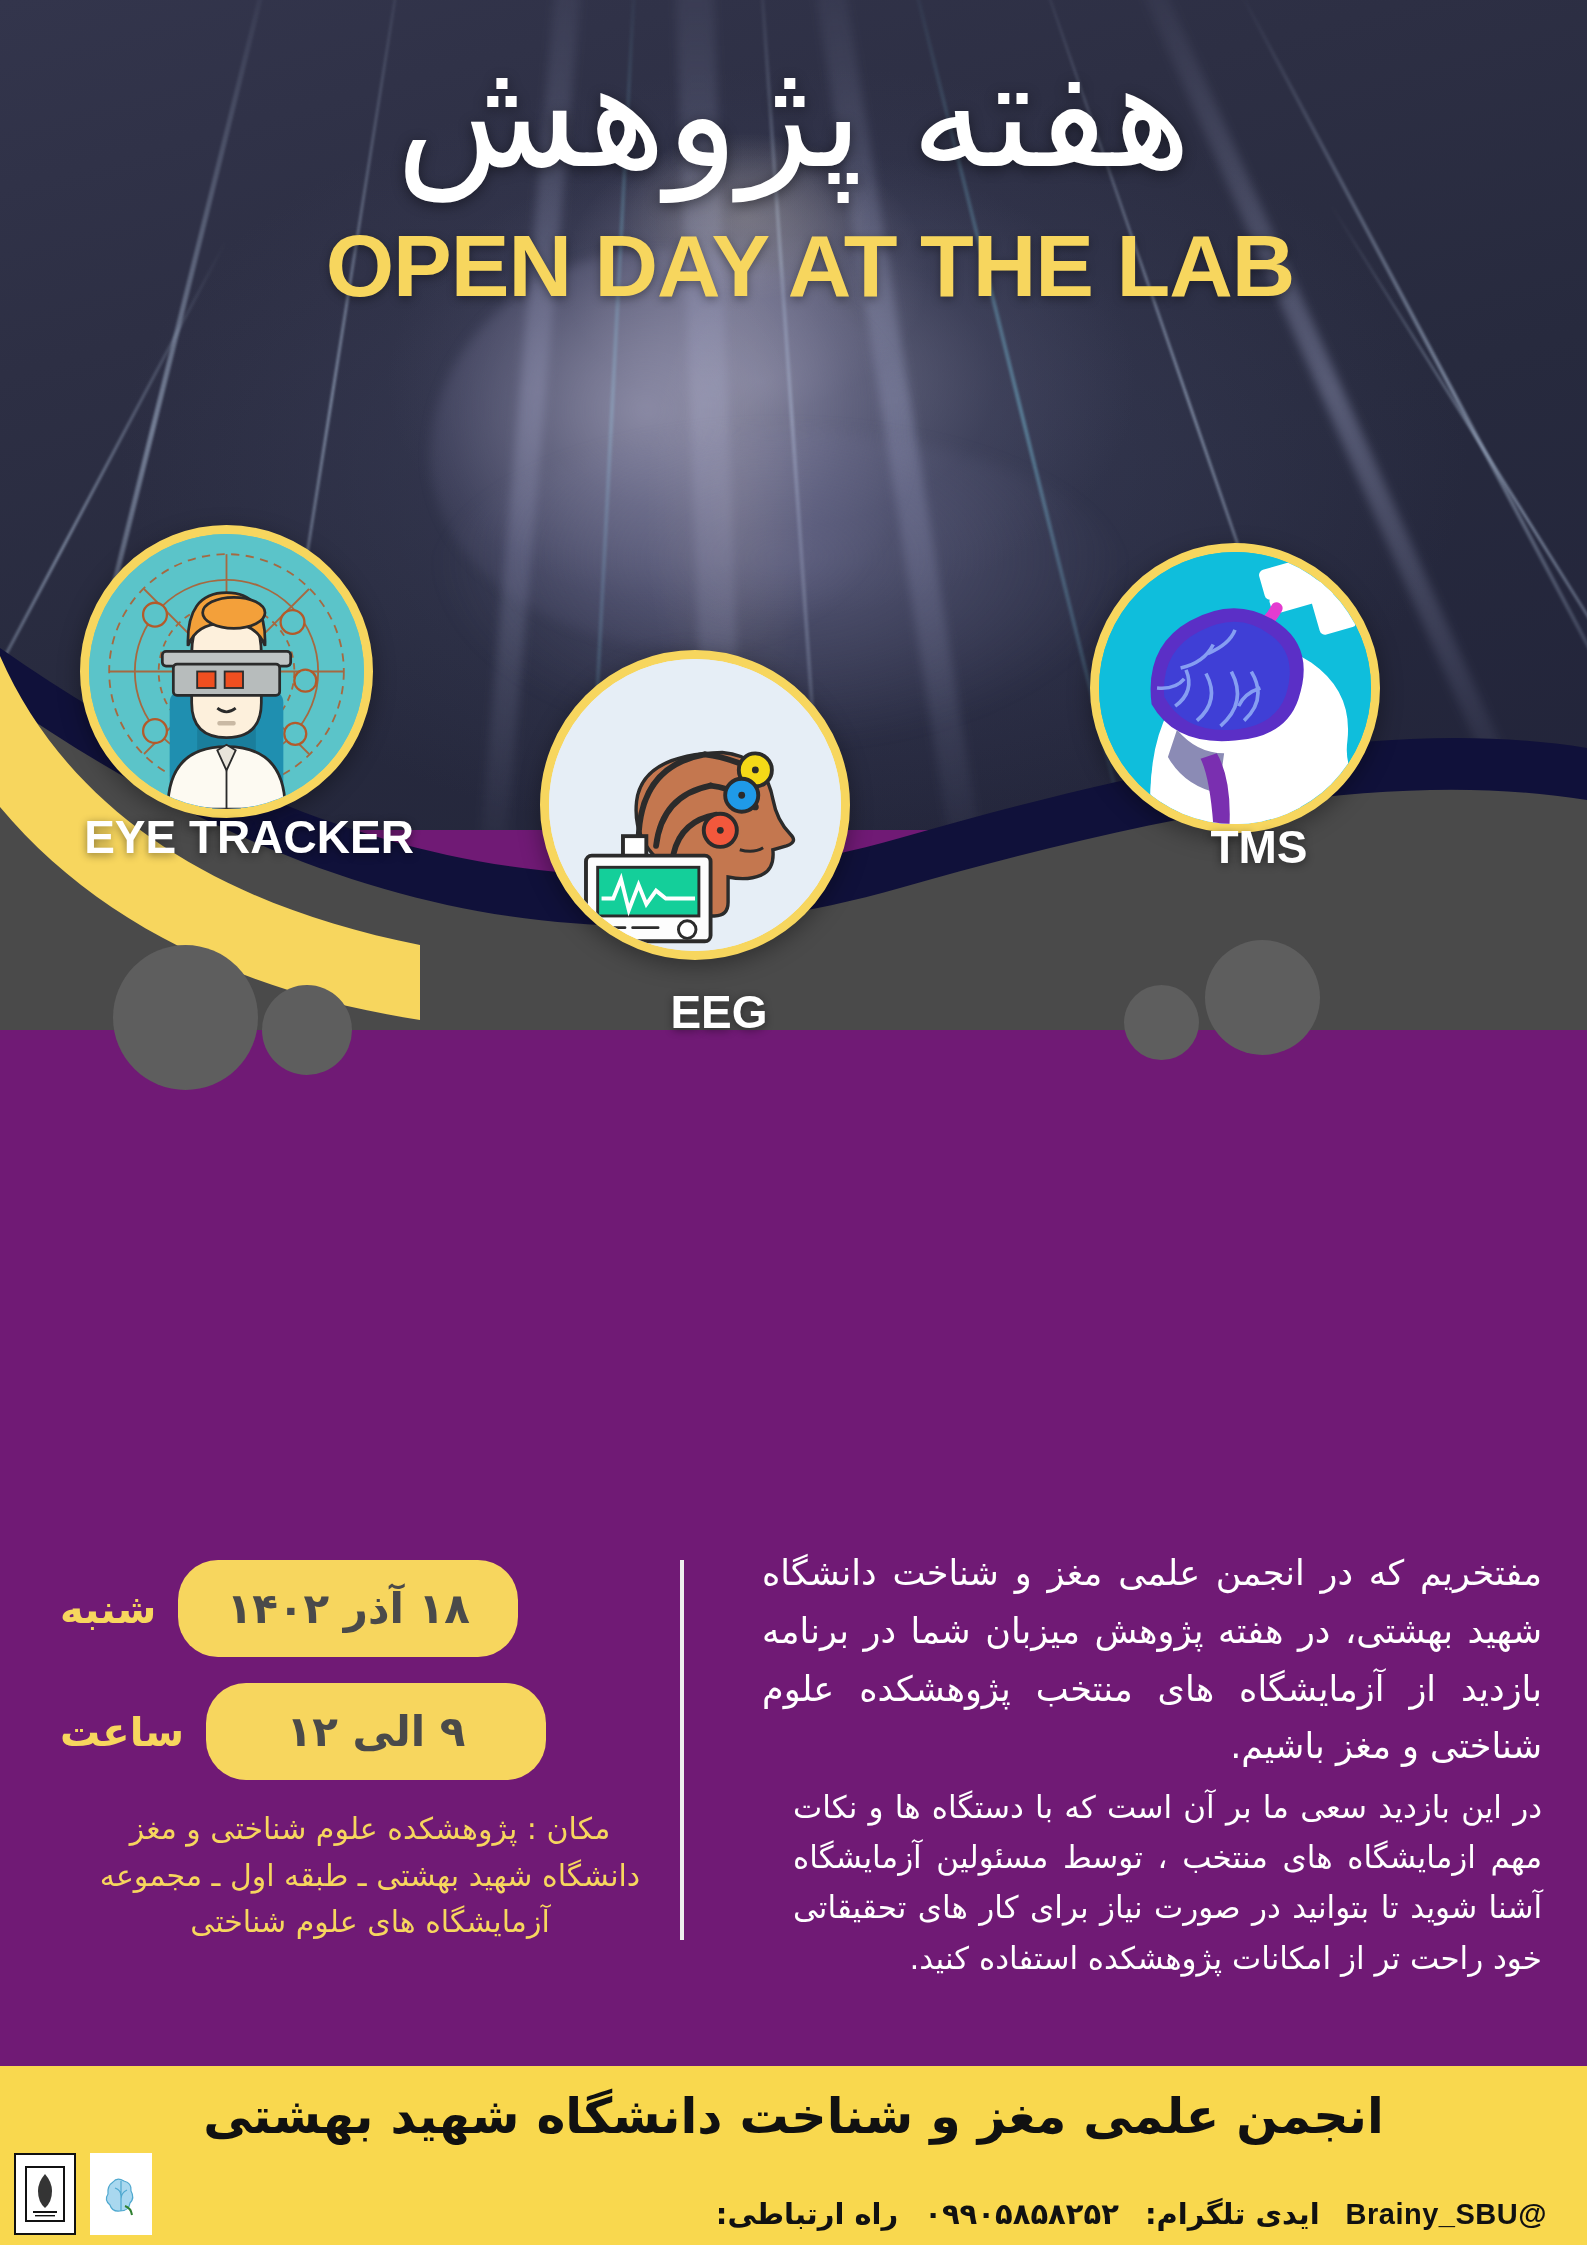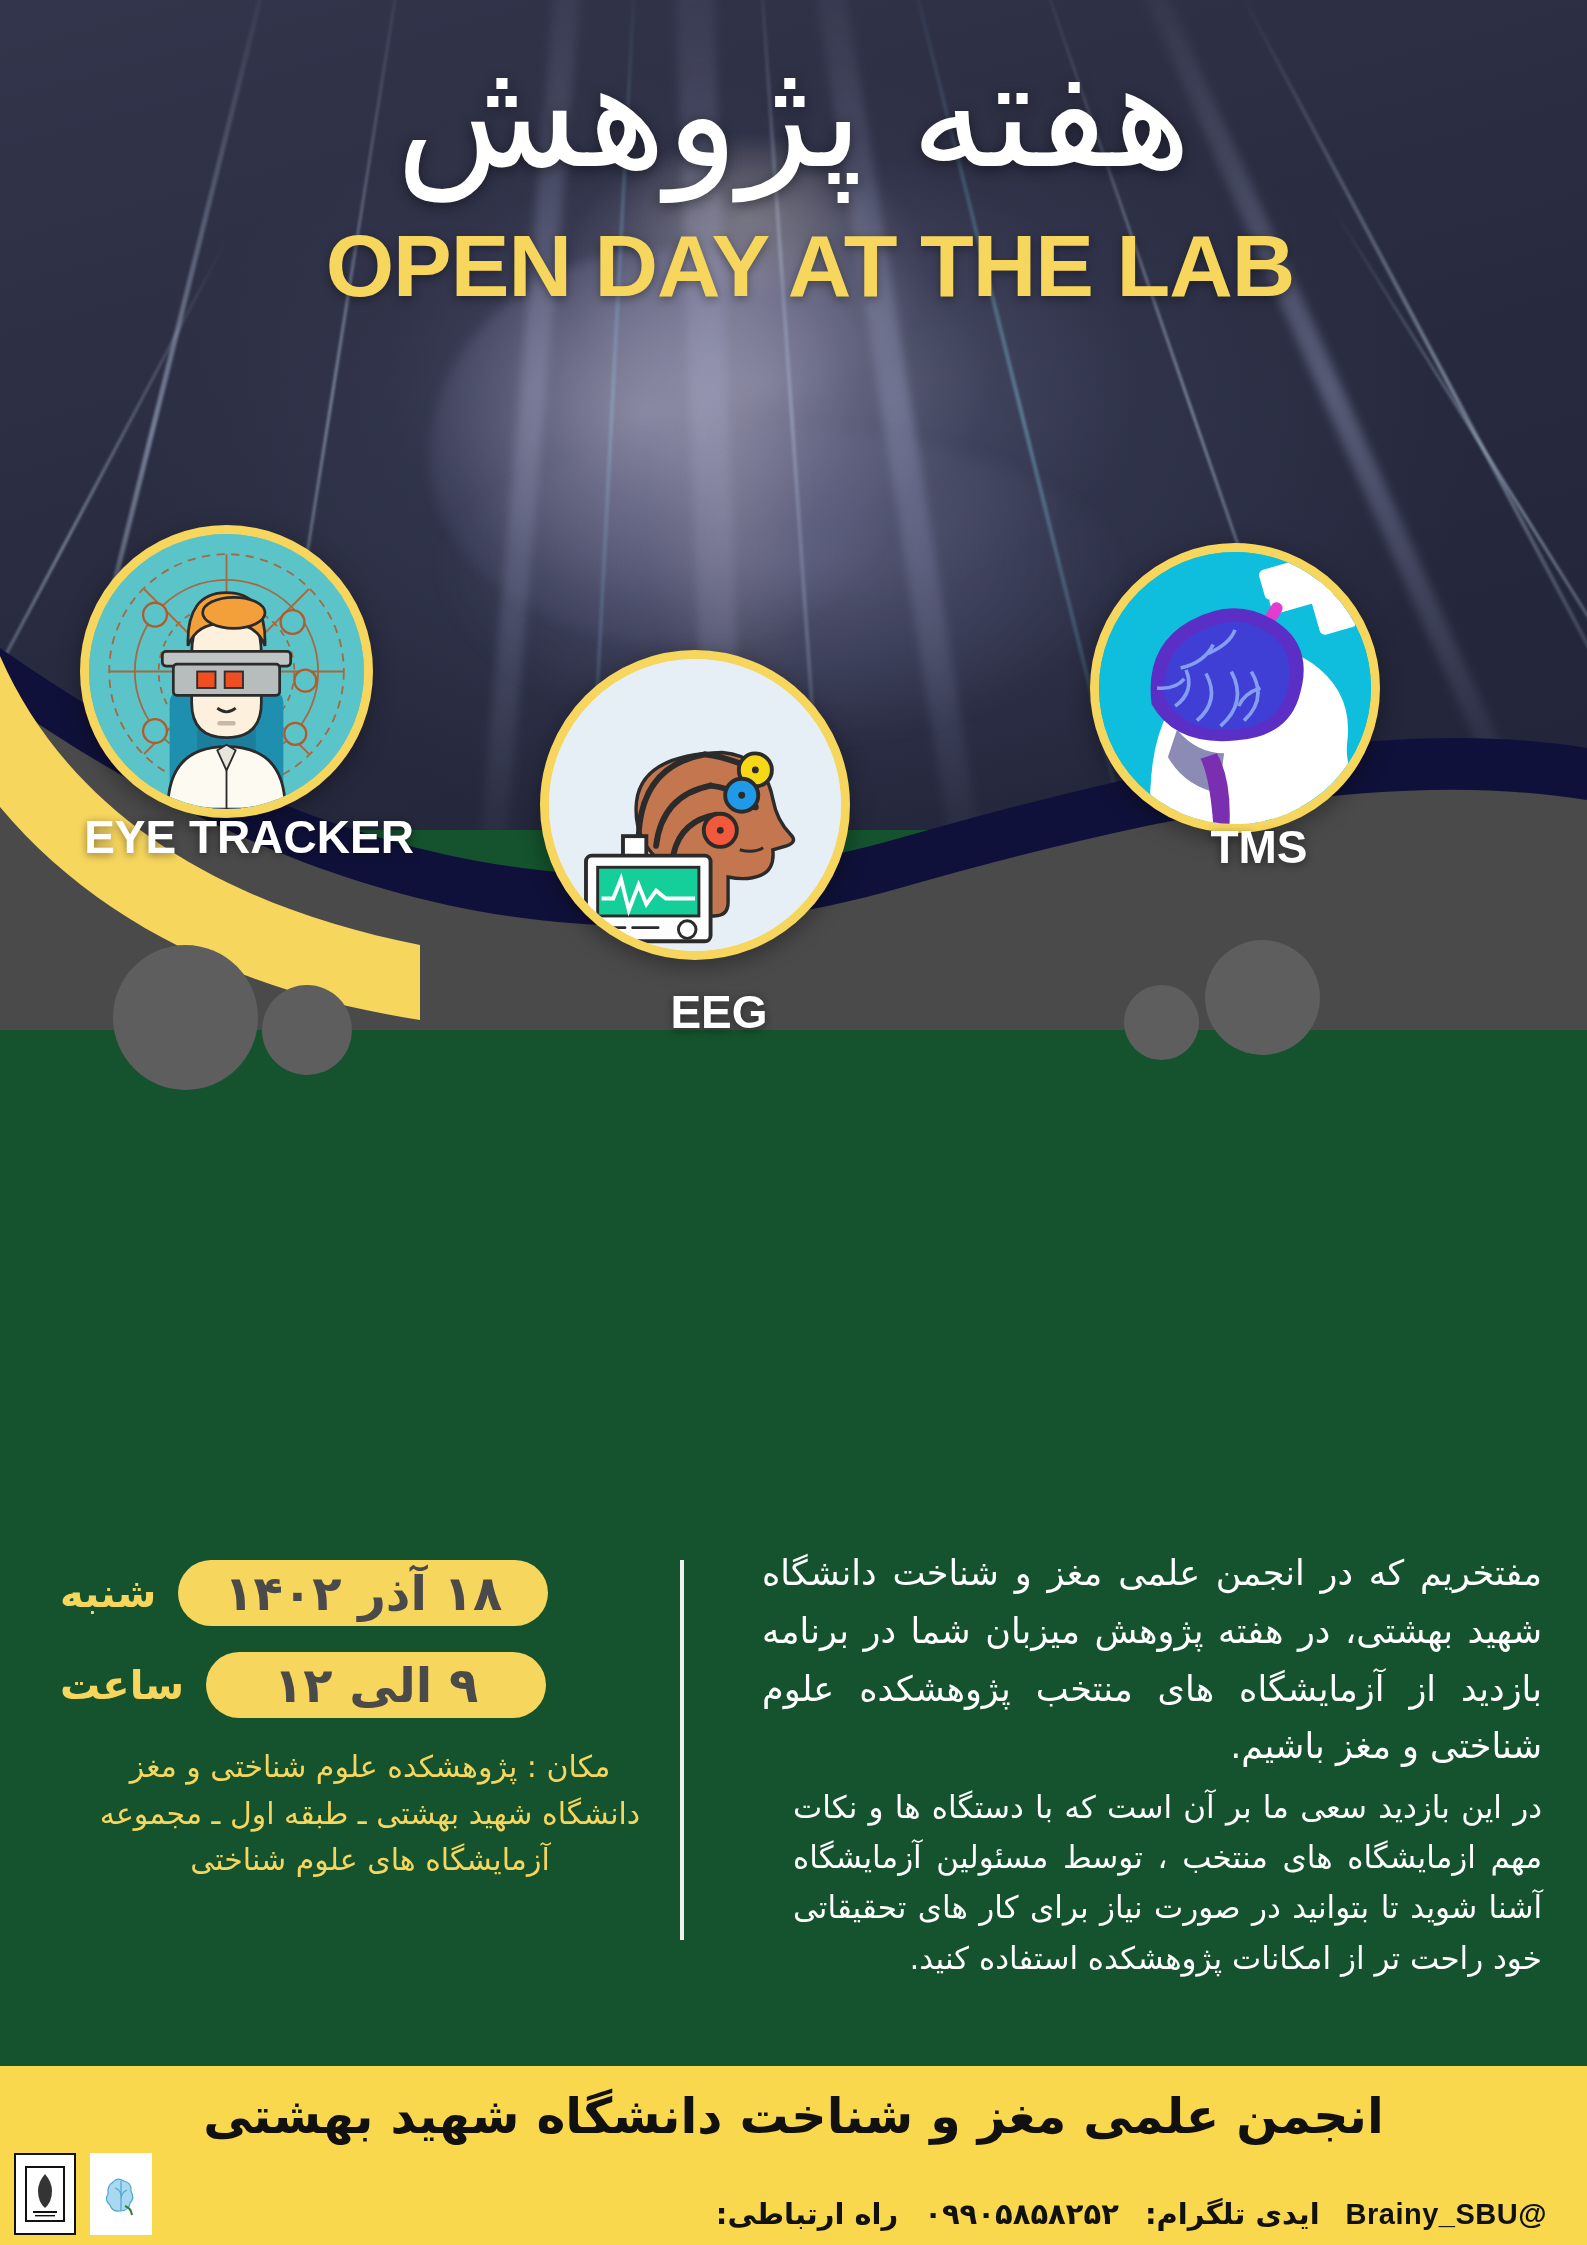--- a/index.html
+++ b/index.html
@@ -4,21 +4,21 @@
 <style>
   * { margin:0; padding:0; box-sizing:border-box; }
   html,body { background:#333; }
   body {
     font-family: "DejaVu Sans", sans-serif;
     width:1587px; height:2245px;
     position:relative; overflow:hidden;
   }
 
   
-  .poster { position:absolute; inset:0; background:#14532d; overflow:hidden; }
+  .poster { position:absolute; inset:0; background:#701a75; overflow:hidden; }
 
   
   .hero {
     position:absolute; left:0; top:0; width:1587px; height:830px;
     background:
       radial-gradient(ellipse 520px 330px at 48% 46%, rgba(150,150,175,.60) 0%, rgba(90,92,120,.28) 45%, rgba(0,0,0,0) 72%),
       radial-gradient(ellipse 260px 200px at 47% 33%, rgba(190,185,205,.45) 0%, rgba(0,0,0,0) 70%),
       radial-gradient(ellipse 900px 520px at 50% 55%, rgba(70,74,105,.55) 0%, rgba(0,0,0,0) 75%),
       linear-gradient(165deg,#33354c 0%,#2d2f44 30%,#272a3e 60%,#22243a 100%);
     overflow:hidden;
@@ -79,22 +79,22 @@
 
   
   .info{ position:absolute; left:60px; top:1560px; width:620px; direction:rtl; }
   .row{ display:flex; align-items:center; justify-content:flex-end; gap:22px; margin-bottom:26px; }
   .row-key{
     color:#F7D65E; font-size:40px; font-weight:700;
     font-family:"DejaVu Sans", sans-serif; line-height:1;text-align:right;
   }
   .pill{
     background:#F7D65E; color:#4a4a4a;
-    border-radius:40px; padding:5px 46px;
-    font-size:48px; font-weight:700; white-space:nowrap;
+    border-radius:40px; padding:24px 46px;
+    font-size:42px; font-weight:700; white-space:nowrap;
     font-family:"DejaVu Sans", sans-serif;
     min-width:340px; text-align:center;
   }
   .place{
     color:#F7D65E; direction:rtl; text-align:center;
     font-size:30px; line-height:1.55; margin-top:14px;
     font-family:"DejaVu Sans", sans-serif;
   }
   .divider{
     position:absolute; left:680px; top:1560px; width:4px; height:380px;

